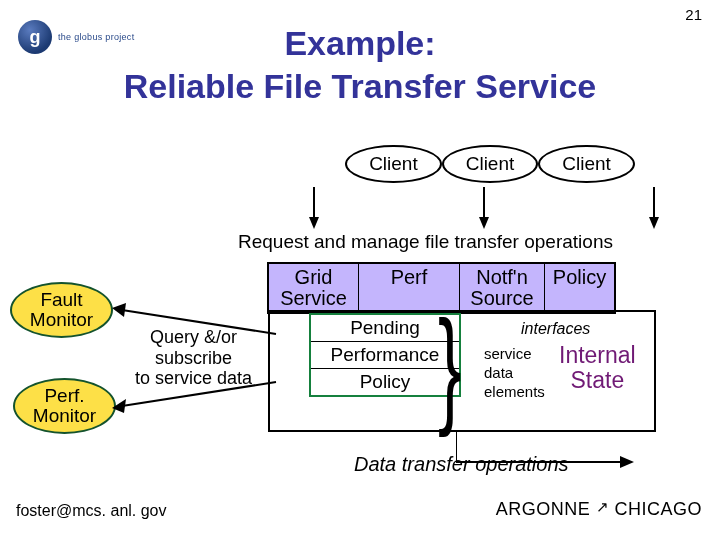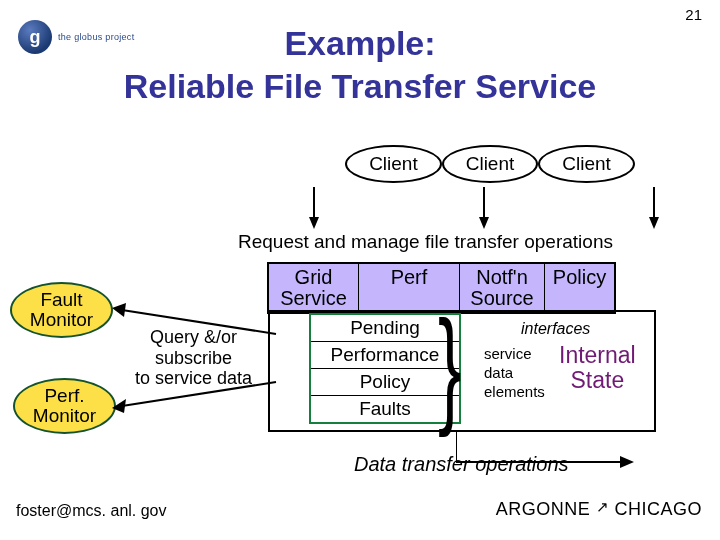--- a/index.html
+++ b/index.html
@@ -258,21 +258,20 @@
     <span>Policy</span><br><span></span>
   </div>
 </div>
 
 <div class="big-rect"></div>
 
 <div class="de-list">
   <div>Pending</div>
   <div>Performance</div>
   <div>Policy</div>
-  <div>Faults</div>
 </div>
 
 <div class="brace">}</div>
 <div class="sde" style="white-space:pre-line">service
 data
 elements</div>
 <div class="intstate">
   <span>Internal</span><br><span>State</span>
 </div>
 <div class="ifaces-lbl">interfaces</div>

